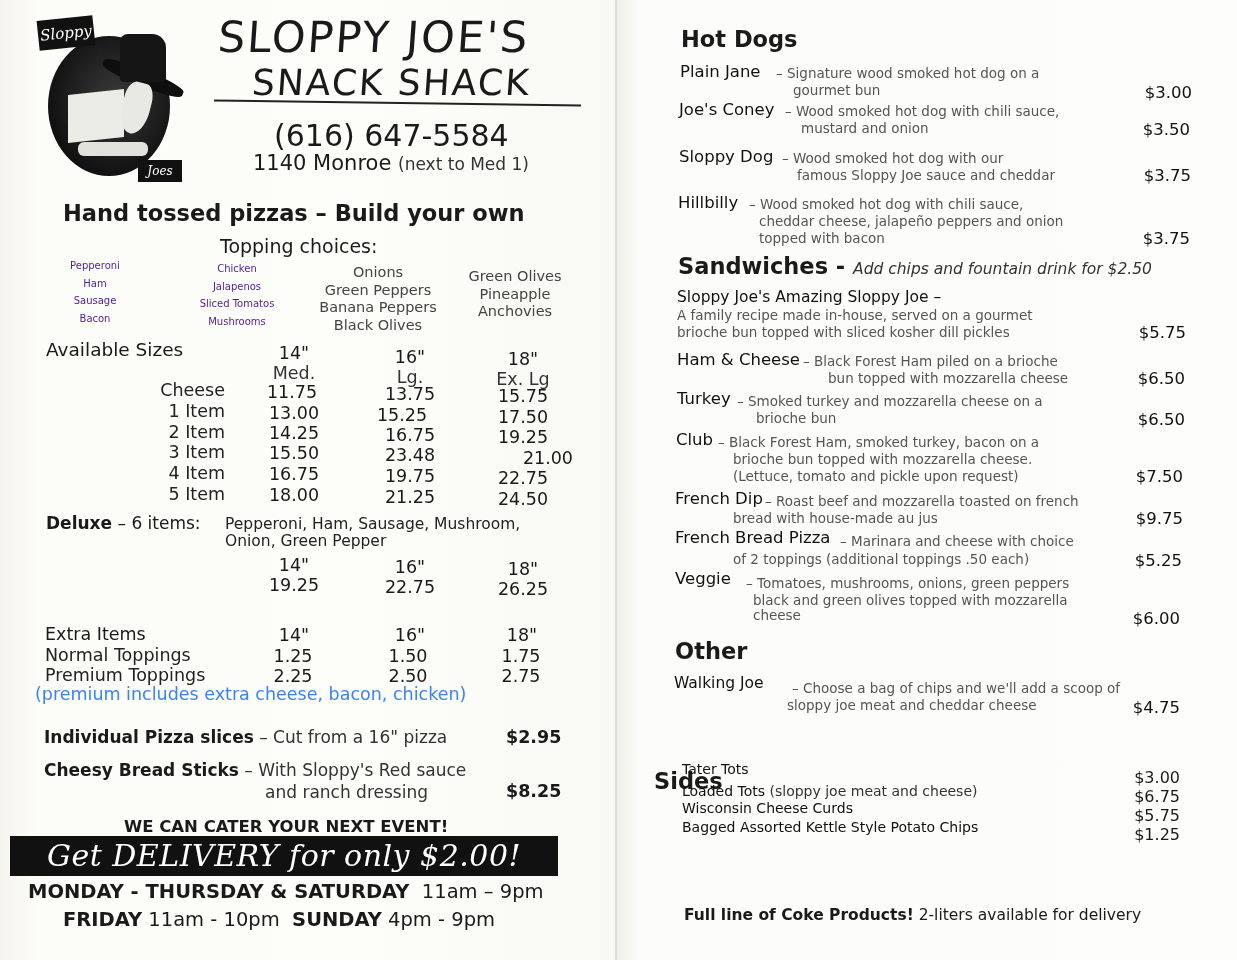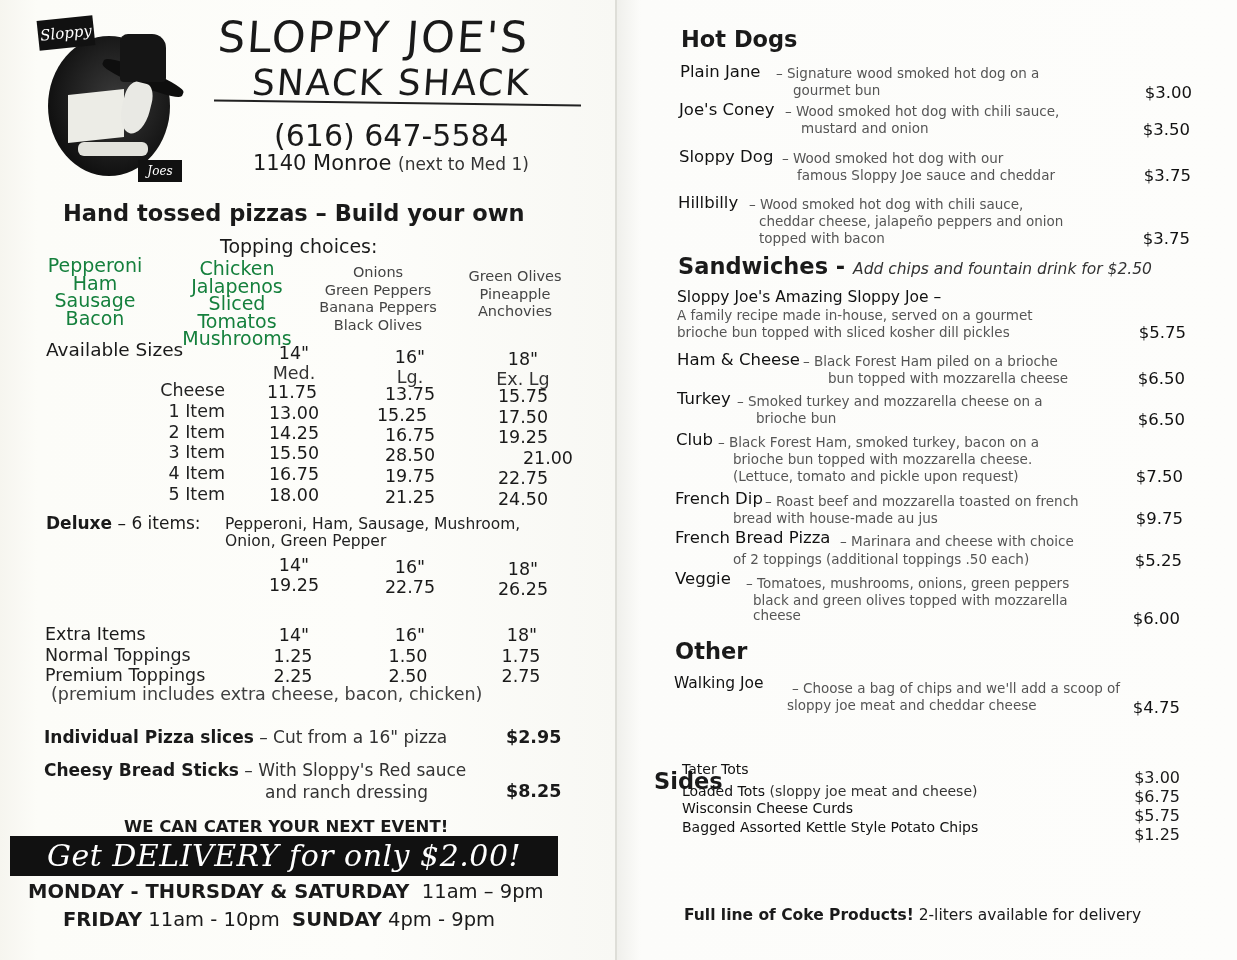--- a/index.html
+++ b/index.html
@@ -30,36 +30,36 @@
 
   .title1 { left: 218px; top: 12px; font-size: 43px; letter-spacing: 2px; font-family: "DejaVu Sans", sans-serif; font-weight: normal; transform: skewX(-4deg); }
   .title2 { left: 252px; top: 62px; font-size: 36px; letter-spacing: 2px; transform: skewX(-4deg); }
   .title-rule { position: absolute; left: 214px; top: 102px; width: 367px; height: 2px; background: #222; transform: rotate(0.8deg); }
   .phone { left: 274px; top: 118px; font-size: 30px; }
   .address { left: 253px; top: 151px; font-size: 21px; }
   .address-note { font-size: 17px; color: #333; }
 
   .pizza-heading { left: 63px; top: 200px; font-size: 22.5px; font-weight: bold; }
   .topping-heading { left: 220px; top: 235px; font-size: 19px; }
-  .topcol { position: absolute; text-align: center; font-size: 19px; line-height: 17.5px; color: #15803d; }
+  .topcol { position: absolute; text-align: center; font-size: 10px; line-height: 17.5px; color: #4c1d95; }
   .topcol.light { color: #444; font-size: 14.5px; }
 
   .sizes-label { left: 46px; top: 339px; font-size: 18.5px; }
   .size-head { position: absolute; text-align: center; font-size: 17.5px; line-height: 20px; }
   .size-head .sub { color: #333; }
   .row-label { position: absolute; width: 225px; left: 0; text-align: right; font-size: 17.5px; color: #222; }
   .cell { position: absolute; width: 100px; text-align: center; font-size: 17.5px; }
 
   .deluxe-label { left: 46px; top: 513px; font-size: 17px; }
   .deluxe-label b { font-weight: bold; }
   .deluxe-desc { position: absolute; left: 225px; top: 516px; font-size: 15.5px; line-height: 17px; color: #222; white-space: normal; width: 340px; }
 
   .extra-label { left: 45px; top: 624px; font-size: 17.5px; }
   .extra-row { position: absolute; left: 45px; font-size: 17.5px; color: #222; }
-  .extra-note { left: 51px; top: 684px; font-size: 17.5px; color: #404040; }
+  .extra-note { left: 35px; top: 684px; font-size: 17.5px; color: #3b82f6; }
 
   .slice { left: 44px; top: 727px; font-size: 17px; }
   .slice b, .sticks b { font-weight: bold; }
   .slice .d, .sticks .d { color: #333; }
   .price-l { position: absolute; font-size: 17.5px; font-weight: bold; }
   .sticks { left: 44px; top: 760px; font-size: 17px; }
   .sticks2 { left: 265px; top: 782px; font-size: 17px; color: #333; }
 
   .cater { left: 124px; top: 817px; font-size: 16.5px; font-weight: bold; }
   .delivery-bar { position: absolute; left: 10px; top: 836px; width: 548px; height: 40px; background: #111; }
@@ -164,21 +164,21 @@
   </div>
   <div>
     <div class="row-label" style="top:422px;">2 Item</div>
     <div class="cell" style="left:244px; top:423px;">14.25</div>
     <div class="cell" style="left:360px; top:425px;">16.75</div>
     <div class="cell" style="left:473px; top:427px;">19.25</div>
   </div>
   <div>
     <div class="row-label" style="top:442px;">3 Item</div>
     <div class="cell" style="left:244px; top:443px;">15.50</div>
-    <div class="cell" style="left:360px; top:445px;">28.50</div>
+    <div class="cell" style="left:360px; top:445px;">23.48</div>
     <div class="cell" style="left:473px; top:448px;text-align:right;">21.00</div>
   </div>
   <div>
     <div class="row-label" style="top:463px;padding-left:40px;">4 Item</div>
     <div class="cell" style="left:244px; top:464px;">16.75</div>
     <div class="cell" style="left:360px; top:466px;">19.75</div>
     <div class="cell" style="left:473px; top:468px;">22.75</div>
   </div>
   <div>
     <div class="row-label" style="top:484px;">5 Item</div>

